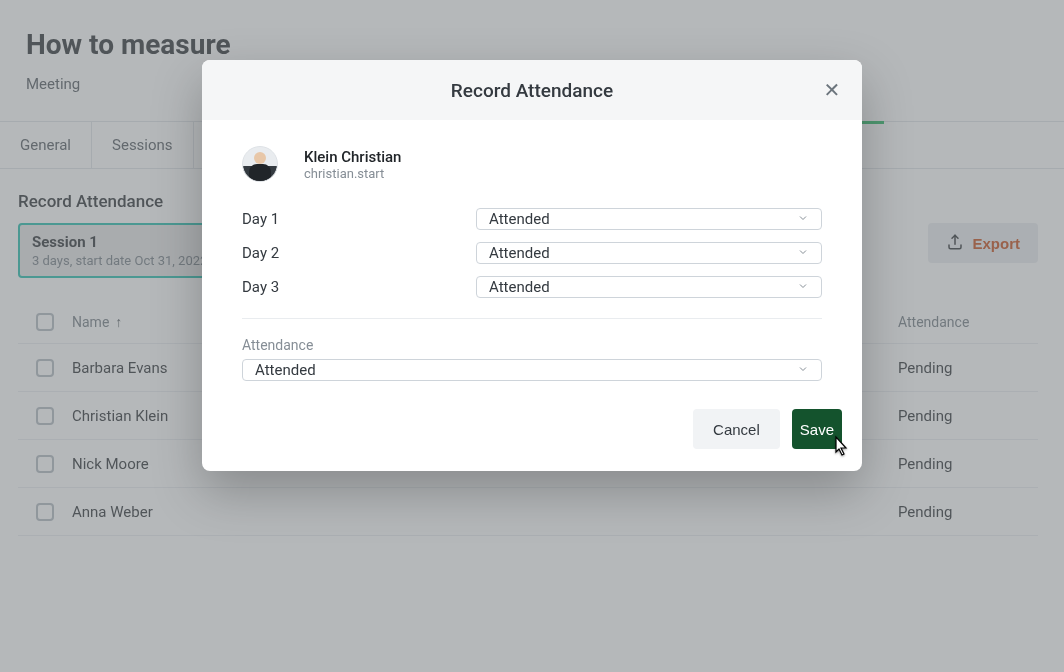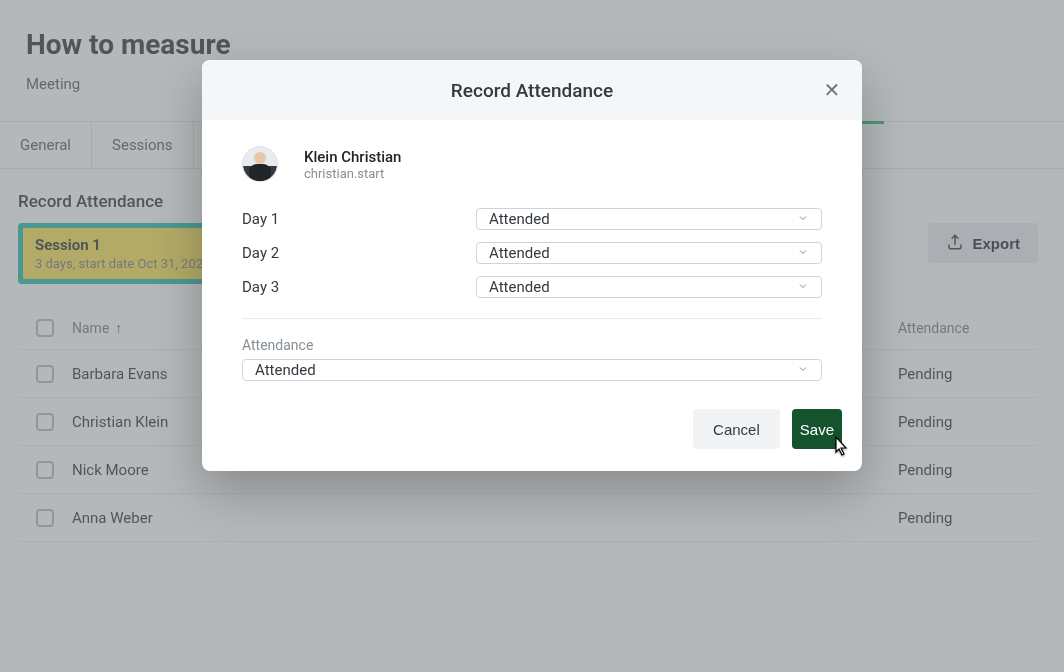--- a/index.html
+++ b/index.html
@@ -13,24 +13,24 @@
 
   .tabs-bar { display: flex; border-top: 1px solid #dee2e6; border-bottom: 1px solid #dee2e6; margin-top: 18px; position: relative; }
   .tab { padding: 14px 20px; font-size: 15px; color: #495057; border-right: 1px solid #dee2e6; cursor: pointer; }
   .tab:last-child { border-right: 1px solid #dee2e6; }
   .tabs-active-marker { position: absolute; right: 180px; top: -1px; width: 120px; height: 3px; background: #1bb55c; }
 
   .content-area { padding: 22px 26px 0 18px; }
   .section-heading { font-size: 17px; font-weight: 500; }
 
   .session-row { display: flex; align-items: stretch; margin-top: 12px; }
-  .session-card { border: 5px solid #14b8a6; border-radius: 4px; padding: 8px 14px 8px 12px; min-width: 300px; background: #fde047;}
+  .session-card { border: 2px solid #14b8a6; border-radius: 4px; padding: 8px 14px 8px 12px; min-width: 300px; background: #e5e5e5;}
   .session-card .session-title { font-weight: 700; font-size: 15px; color: #212529; }
   .session-card .session-meta { font-size: 13px; color: #6c757d; margin-top: 2px; }
-  .export-btn { margin-left: auto; display: flex; align-items: center; gap: 8px; background: #e9ecef; border: none; border-radius: 4px; padding: 0 18px; height: 40px; font-size: 15px; font-weight: 600; color: #0f172a; cursor: pointer; }
+  .export-btn { margin-left: auto; display: flex; align-items: center; gap: 8px; background: #e9ecef; border: none; border-radius: 4px; padding: 0 18px; height: 40px; font-size: 15px; font-weight: 600; color: #c2410c; cursor: pointer; }
   .export-btn svg { width: 18px; height: 18px; }
 
   .table { width: 100%; margin-top: 22px; }
   .thead, .trow { display: flex; align-items: center; border-bottom: 1px solid #e9ecef; }
   .thead { height: 44px; font-size: 14px; color: #6c757d; }
   .trow { height: 48px; font-size: 15px; color: #212529; }
   .col-check { width: 54px; display: flex; justify-content: center; }
   .col-name { flex: 1; display: flex; align-items: center; gap: 6px; }
   .col-att { width: 140px; text-align: left; }
   .checkbox { width: 18px; height: 18px; border: 2px solid #adb5bd; border-radius: 4px; }

